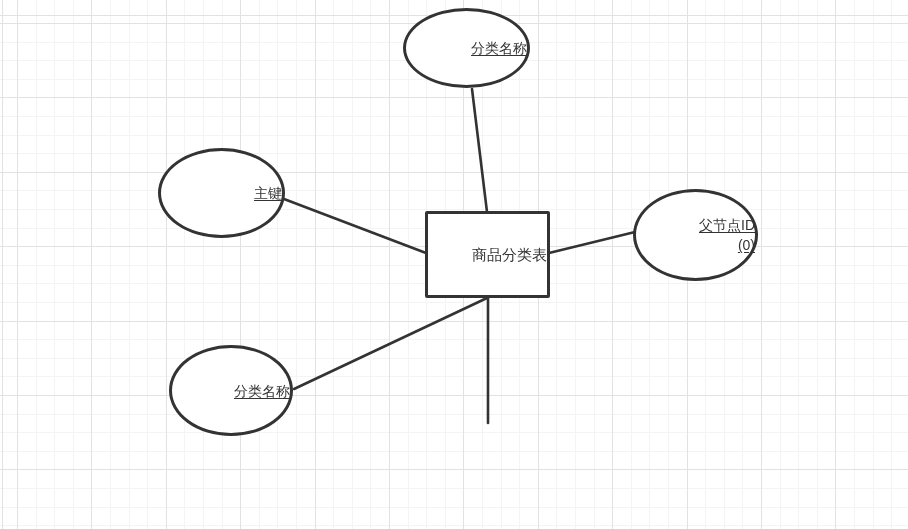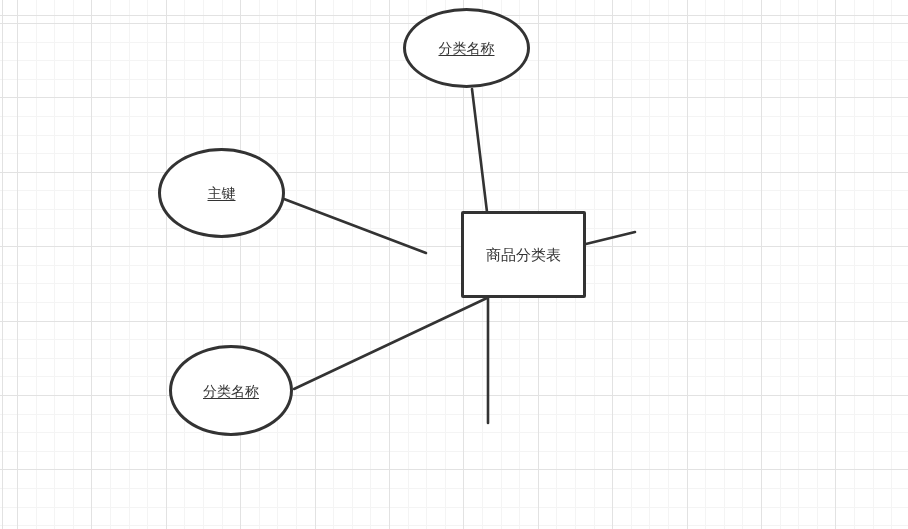--- a/index.html
+++ b/index.html
@@ -24,30 +24,30 @@
   .edges {
     position: absolute;
     left: 0; top: 0;
     width: 908px; height: 529px;
     pointer-events: none;
   }
   .node {
     position: absolute;
     display: flex;
     flex-direction: column;
-    align-items: center;
+    align-items: flex-end;
     justify-content: center;
     background: #ffffff;
     border: 3px solid #333333;
     color: #333333;
     text-align: center;
     z-index: 2;
   }
   .ellipse { border-radius: 50%; }
-  .rect { border-radius: 2px; margin-left: 36px; }
+  .rect { border-radius: 2px; }
   .lbl {
     font-size: 14px;
     line-height: 20px;
     color: #333333;
     white-space: nowrap;
   }
   .u { text-decoration: underline; text-underline-offset: 2px; }
   .rect .lbl { font-size: 15px; }
 
   
@@ -76,19 +76,23 @@
   </div>
 
   <div class="node ellipse node-primary-key">
     <span class="lbl u">主键</span>
   </div>
 
   <div class="node rect node-entity">
     <span class="lbl">商品分类表</span>
   </div>
 
+  <div class="node ellipse node-parent-id">
+    <span class="lbl u">父节点ID</span>
+    <span class="lbl u">(0)</span>
+  </div>
 
   <div class="node ellipse node-rank-index">
     <span class="lbl u">分类名称</span>
   </div>
 
 
 </div>
 
 </body></html>

